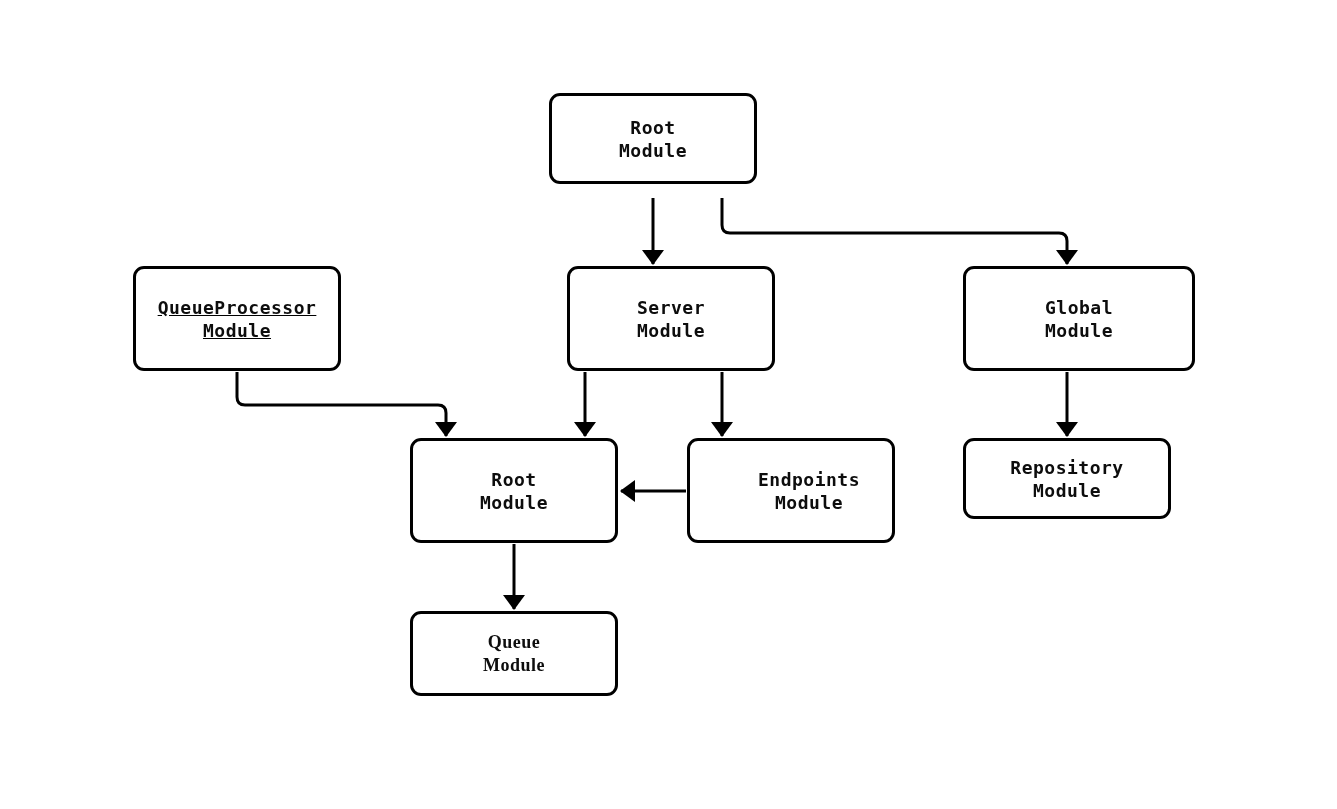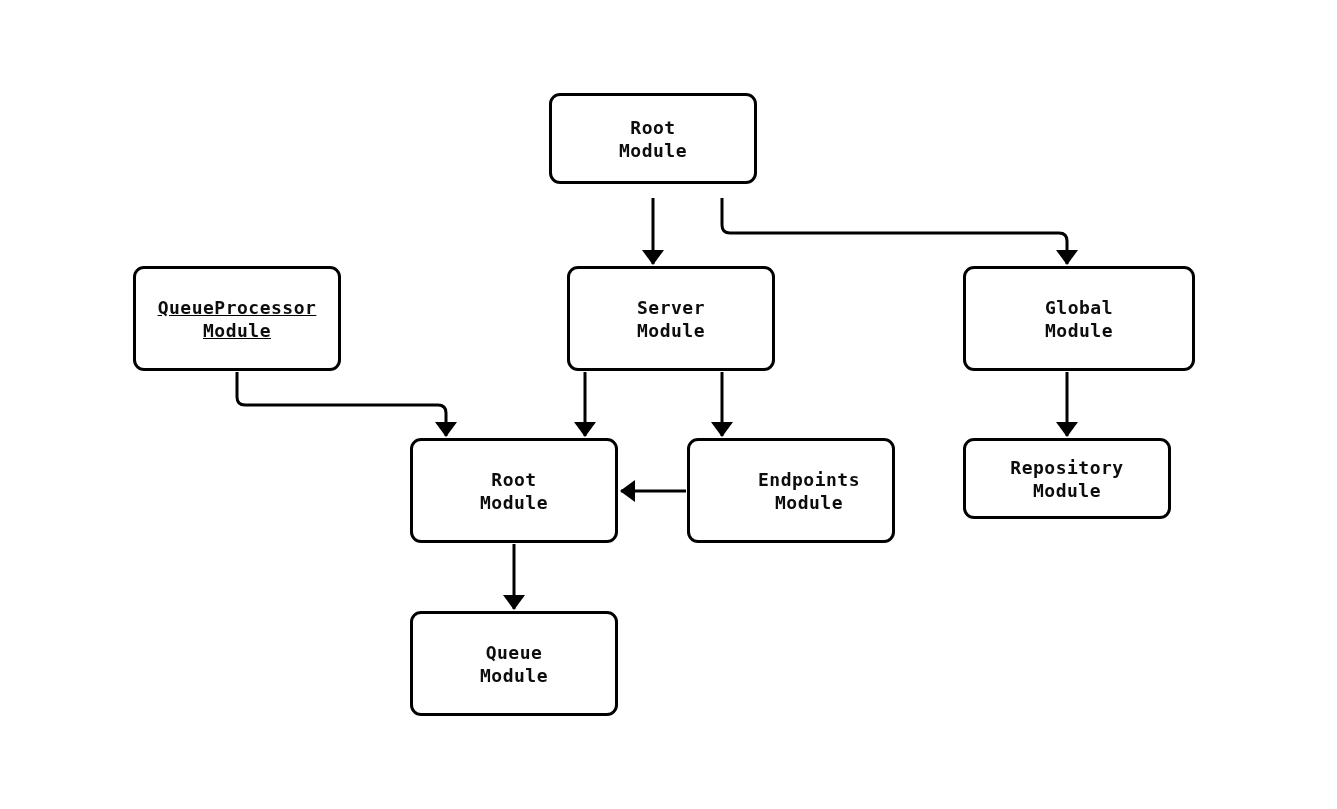--- a/index.html
+++ b/index.html
@@ -92,17 +92,17 @@
   </div>
 
   <div class="node" style="left: 687px; top: 438px; width: 208px; height: 105px; padding-left: 36px;">
     <div class="node-label"><span>Endpoints</span><br><span>Module</span></div>
   </div>
 
   <div class="node" style="left: 963px; top: 438px; width: 208px; height: 81px;">
     <div class="node-label"><span>Repository</span><br><span>Module</span></div>
   </div>
 
-  <div class="node" style="left: 410px; top: 611px; width: 208px; height: 105px;">
+  <div class="node" style="left: 410px; top: 611px; width: 208px; height: 85px; font-family: Liberation Serif, serif;">
     <div class="node-label"><span>Queue</span><br><span>Module</span></div>
   </div>
 
 </div>
 
 </body></html>

